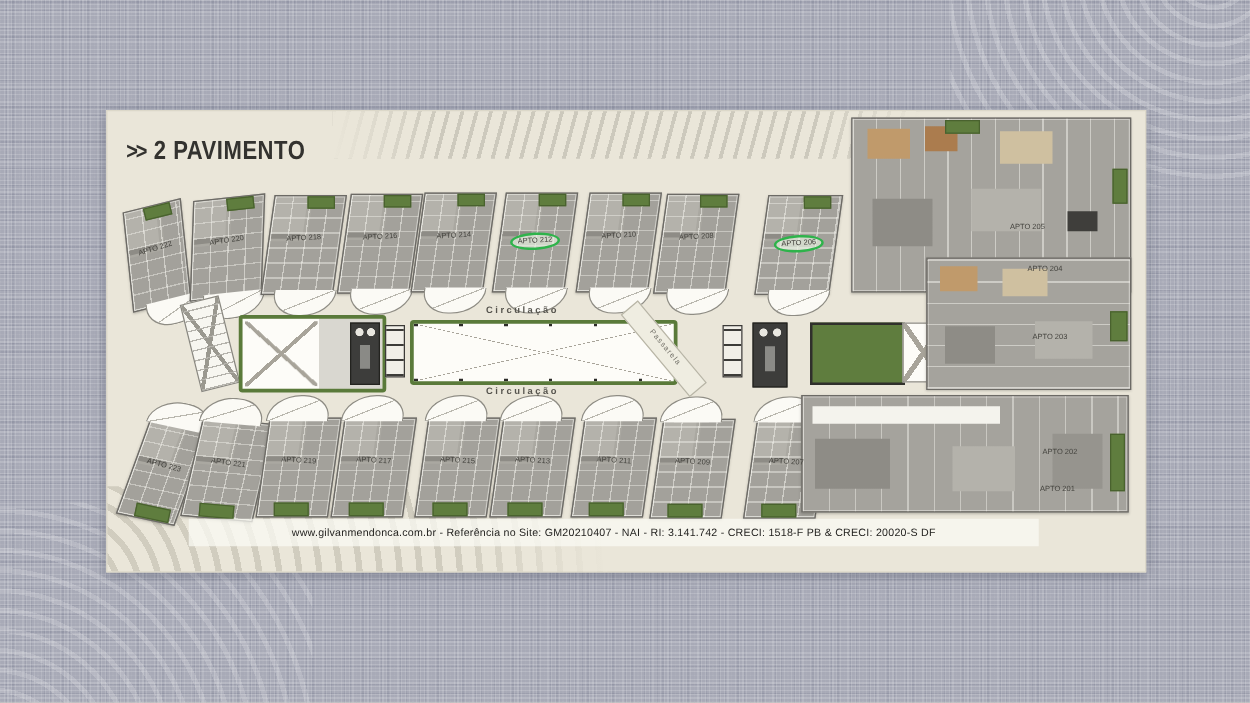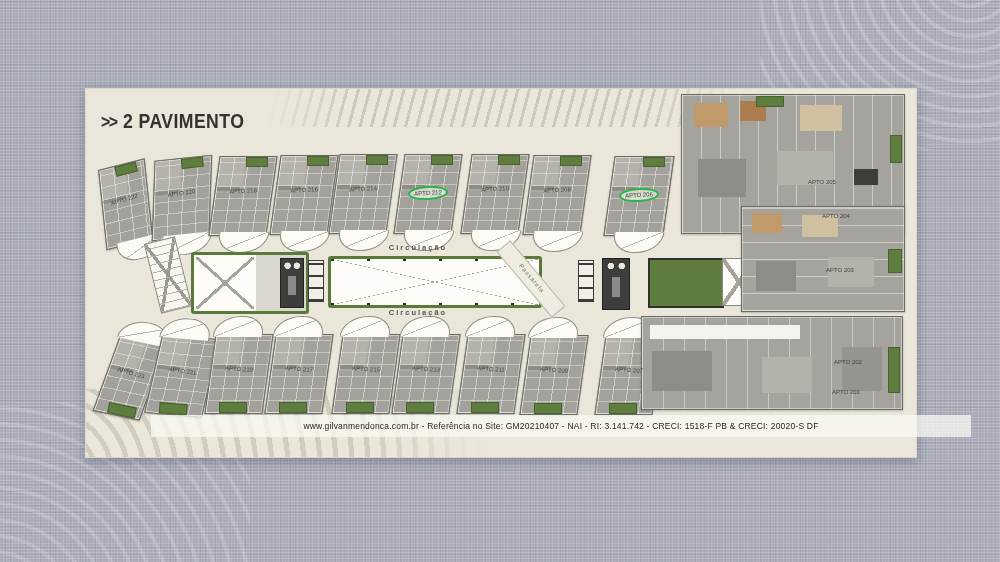--- a/index.html
+++ b/index.html
@@ -144,21 +144,21 @@
     background-image:
       linear-gradient(#f4f3ed,#f4f3ed),linear-gradient(#8e8c86,#8e8c86),
       linear-gradient(#b4b2ab,#b4b2ab),linear-gradient(#96948e,#96948e),
       repeating-linear-gradient(90deg, rgba(245,244,238,.45) 0 1px, rgba(0,0,0,0) 1px 21px);
     background-position:8px 8px,10px 34px,120px 40px,200px 30px,0 0;
     background-size:150px 14px,60px 40px,50px 36px,40px 44px,auto;
     background-repeat:no-repeat,no-repeat,no-repeat,no-repeat,repeat;}
   .rlabel{position:absolute;font-size:6px;color:#45443f;white-space:nowrap;z-index:3;}
   .gpatch{position:absolute;background:#5f7d3e;border:1px solid #49622e;z-index:2;}
 
-  .footer{position:absolute;left:65px;top:326px;width:820px;height:22px;
+  .footer{position:absolute;left:65px;top:326px;width:680px;height:22px;
     background:rgba(250,249,243,.75);display:flex;align-items:center;justify-content:center;}
   .footer span{font-size:8.5px;color:#1f1e1c;letter-spacing:.2px;white-space:nowrap;}
 </style>
 </head>
 <body>
 
 <div class="swirl tr"></div>
 <div class="swirl bl"></div>
 
 <div class="card">

